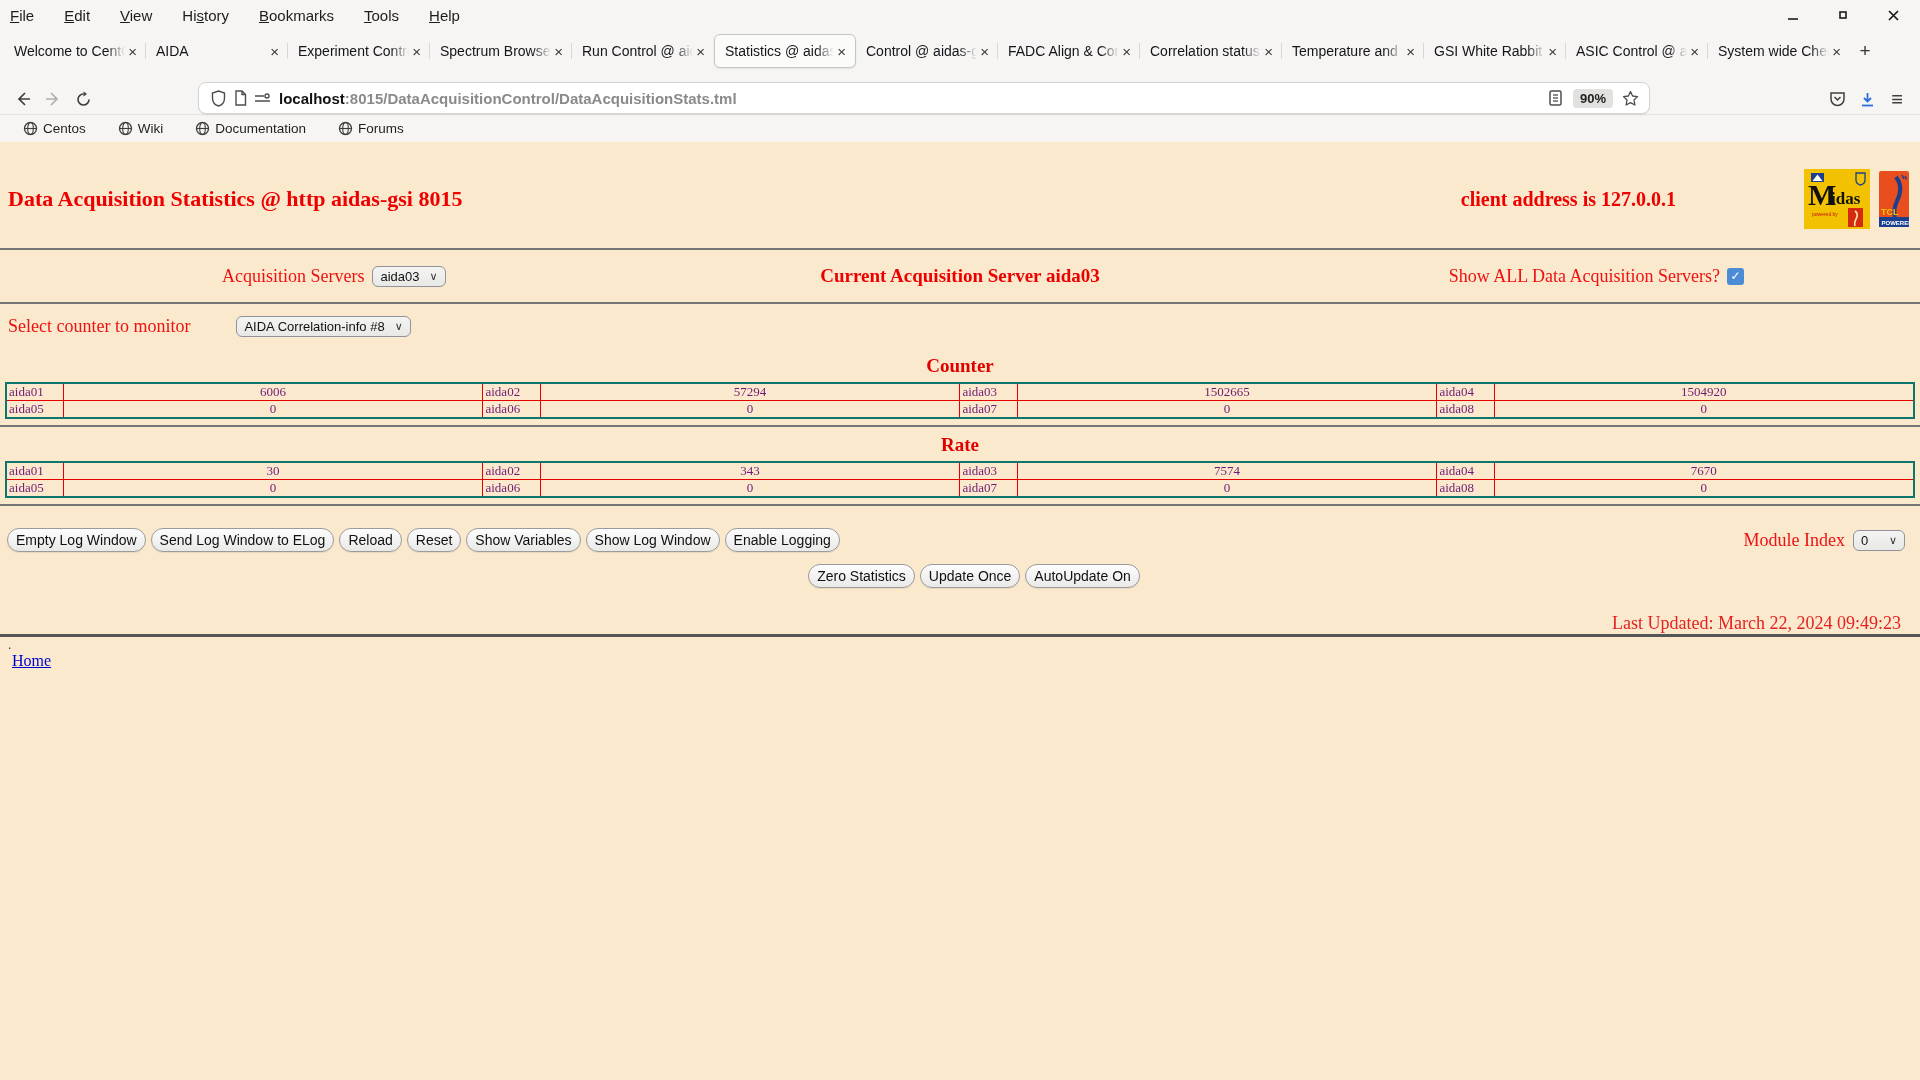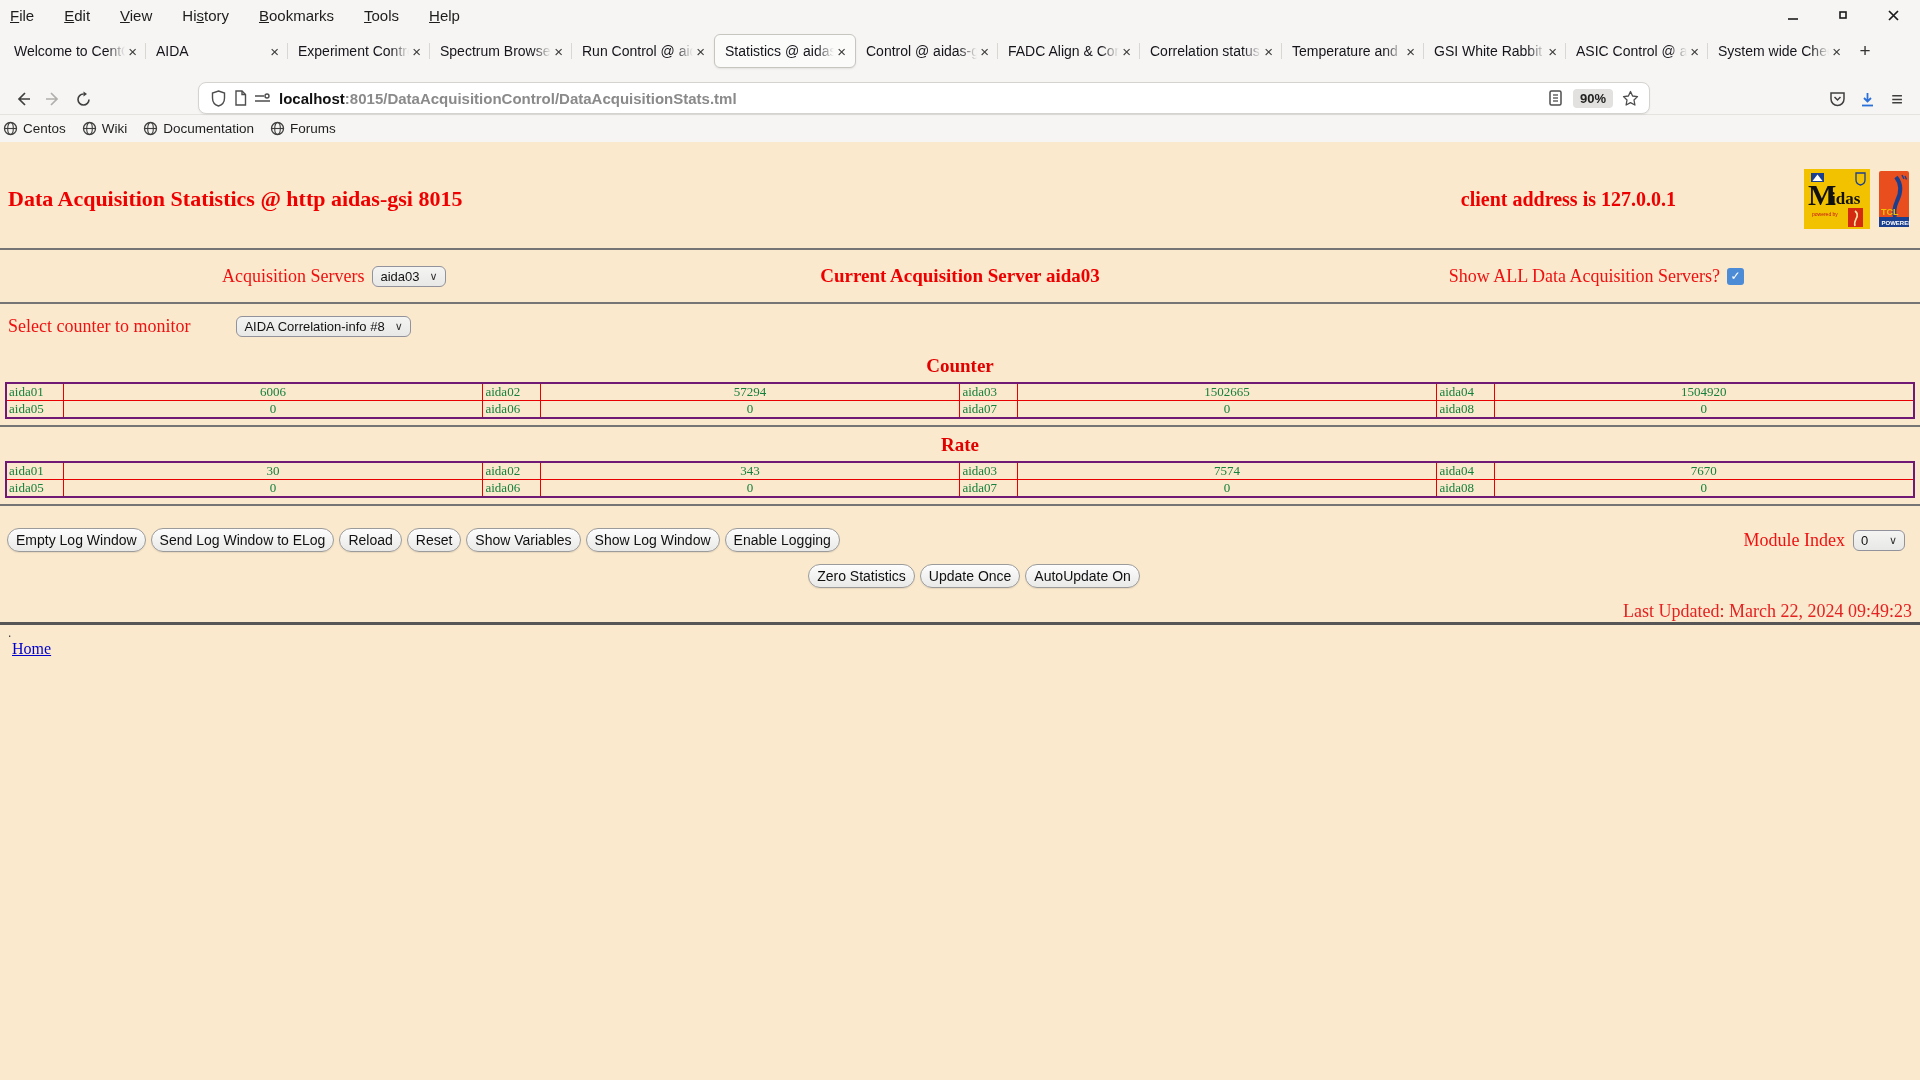--- a/index.html
+++ b/index.html
@@ -28,21 +28,21 @@
   .nav-icon { width:30px; height:30px; display:flex; align-items:center; justify-content:center; border-radius:4px; color:#3f3f3f; }
   .nav-icon.disabled { color:#b0afac; }
   .urlbar { height:32px; width:1452px; margin-left:100px; background:#ffffff; border:1px solid #d4d3cf; border-radius:8px; display:flex; align-items:center; padding:0 8px; box-shadow:0 1px 2px rgba(0,0,0,.06); }
   .urlbar .spacer { flex:1; }
   .url-text { font-size:15px; margin-left:6px; white-space:nowrap; }
   .url-host { color:#111; }
   .url-rest { color:#8a8a8a; }
   .zoom-pill { background:#e2e1df; border-radius:4px; font-size:13px; color:#222; padding:2px 7px; margin:0 6px; }
   .uicon { width:22px; height:22px; display:flex; align-items:center; justify-content:center; color:#4d4d4d; }
 
-  .bookmarksbar { height:28px; display:flex; align-items:center; padding-left:3px; gap:16px; border-top:1px solid #e4e3e0; }
+  .bookmarksbar { height:28px; display:flex; align-items:center; padding-left:23px; gap:32px; border-top:1px solid #e4e3e0; }
   .bookmark { display:flex; align-items:center; gap:5px; font-size:13.5px; color:#1f1f1f; }
   .bookmark svg { color:#3e3e3e; }
 
   
   .page { background:#fbe9cd; height:938px; font-family:"Liberation Serif", serif; }
   .title-row { display:flex; align-items:center; padding:12px 10px 4px 8px; height:106px; }
   .page-title { color:#ee0000; font-size:22px; font-weight:bold; }
   .client-addr { color:#ee0000; font-size:20px; font-weight:bold; margin-left:auto; margin-right:128px; }
   .logos { display:flex; gap:8px; align-items:flex-start; }
 
@@ -57,32 +57,32 @@
   .checkbox { width:17px; height:17px; background:#4c8bd6; border-radius:3px; display:flex; align-items:center; justify-content:center; color:#fff; font-size:12px; font-family:"Liberation Sans",sans-serif; }
 
   .fake-select { display:inline-flex; align-items:center; justify-content:space-between; background:linear-gradient(#f4f4f3,#e8e8e7); border:1px solid #92929c; border-radius:6px; padding:2px 7px; font-family:"Liberation Sans",sans-serif; font-size:13px; color:#111; }
   .fake-select .chev { font-size:11px; color:#333; margin-left:10px; }
 
   .counter-select-row { display:flex; align-items:center; height:44px; }
   .counter-select-label { color:#ee1111; font-size:18px; margin-left:8px; margin-right:46px; }
   .counter-select { min-width:162px; }
 
   .section-head { text-align:center; color:#e00000; font-size:19px; font-weight:bold; margin:7px 0 5px; }
-  table.stats { width:calc(100% - 10px); margin:0 5px; border-collapse:collapse; border:2px solid #701a75; font-size:13px; color:#15803d; }
+  table.stats { width:calc(100% - 10px); margin:0 5px; border-collapse:collapse; border:2px solid #0f766e; font-size:13px; color:#701a75; }
   table.stats td { border:1px solid #e80000; height:17px; padding:0 2px; white-space:nowrap; }
   table.stats td.name { text-align:left; }
   table.stats td.val { text-align:center; }
   .tbl-gap { height:6px; }
 
   .log-btn-row { display:flex; align-items:center; padding:0 7px; margin-top:22px; }
   .btn { background:linear-gradient(#fdfdfd,#e9e9e8); border:1px solid #9b9b9b; border-radius:12px; padding:3px 8px; font-family:"Liberation Sans",sans-serif; font-size:14px; color:#101010; margin-right:5px; white-space:nowrap; box-shadow:0 1px 1px rgba(0,0,0,.08); }
   .module-group { margin-left:auto; display:flex; align-items:flex-end; gap:8px; margin-right:8px; }
   .module-label { color:#ee1111; font-size:18px; }
   .update-row { display:flex; justify-content:center; margin-top:12px;padding-left:33px; }
-  .last-updated { text-align:right; color:#e42222; font-size:18px; padding-right:8px; margin-top:13px; }
+  .last-updated { text-align:right; color:#e42222; font-size:18px; padding-right:19px; margin-top:25px; }
   .footer-hr { margin-top:10px; }
   .dot-line { font-family:"Liberation Sans",sans-serif; font-size:12px; color:#333; margin:4px 0 0 8px; line-height:8px; }
   .home-link { display:inline-block; margin:3px 0 0 12px; color:#0000cc; font-size:16px; text-decoration:underline; }
 </style>
 </head>
 <body>
 
 <div class="chrome">
 
   <div class="menubar">

